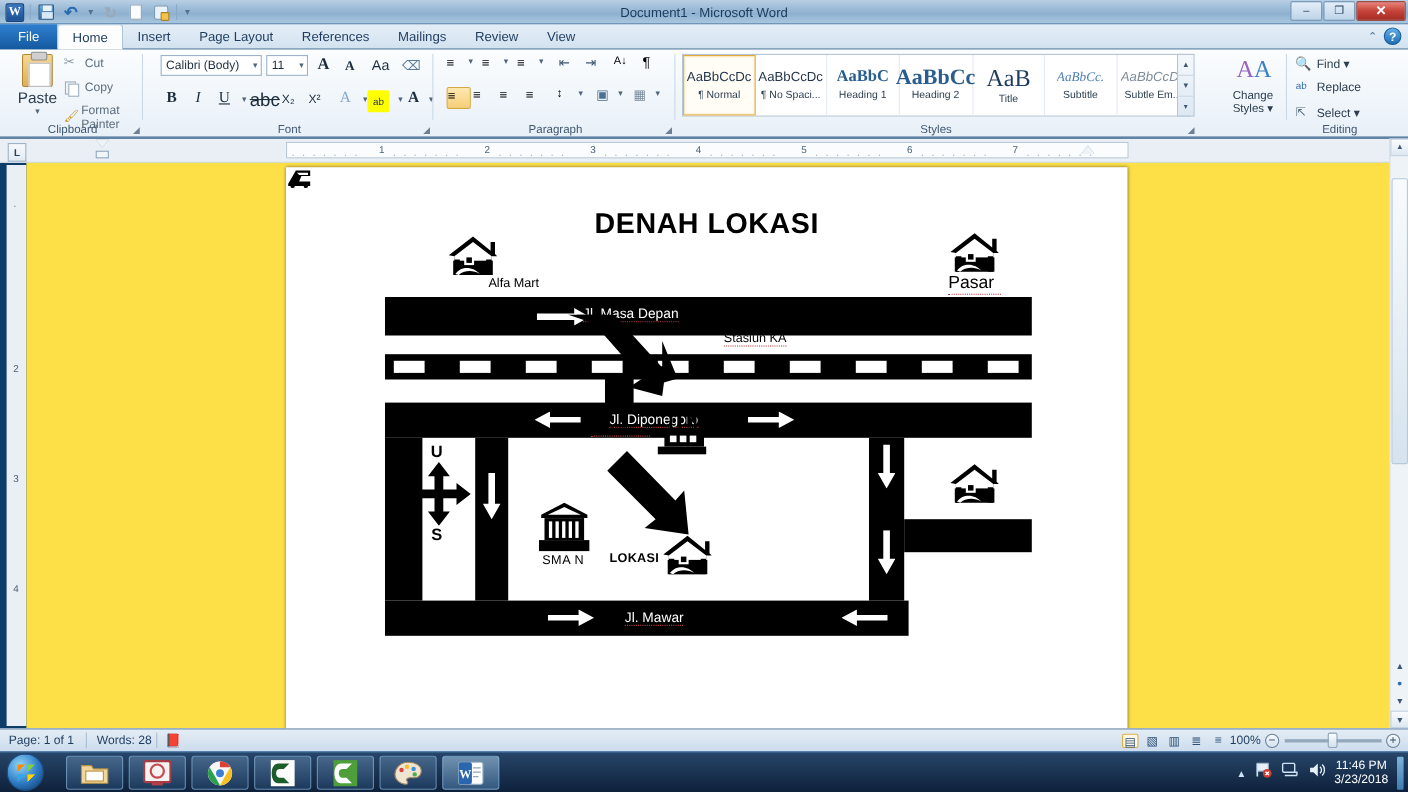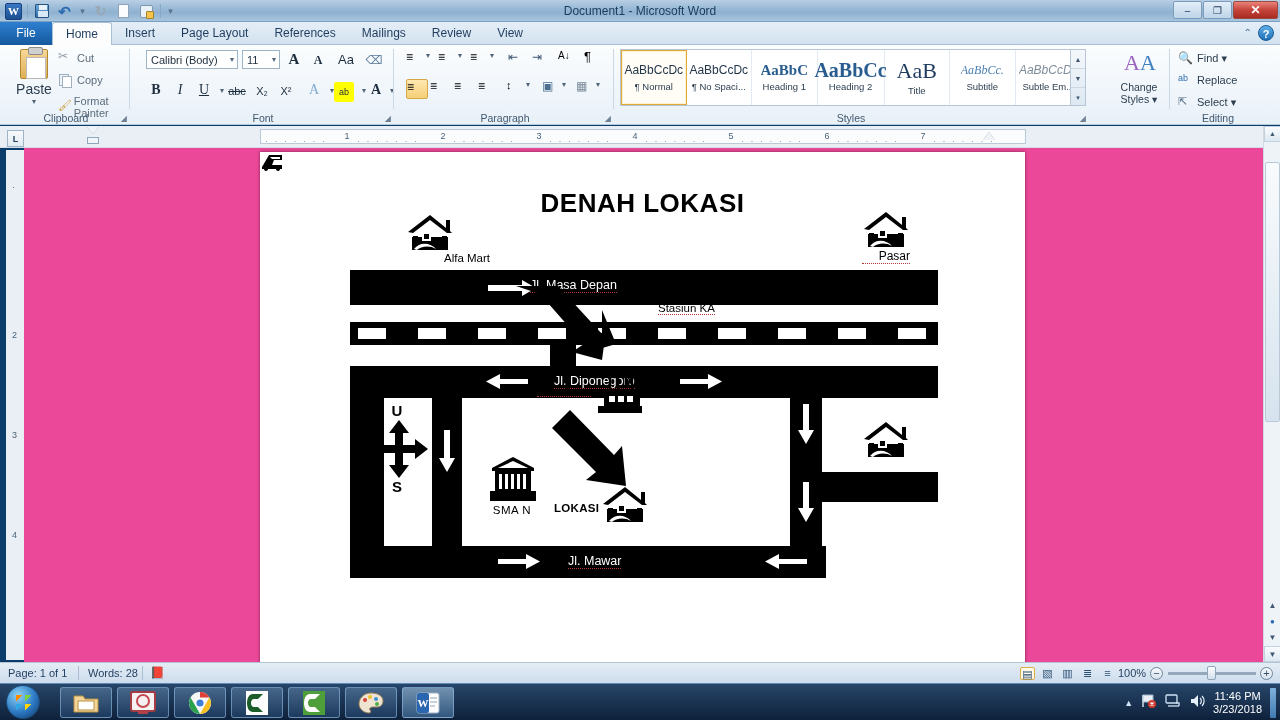--- a/index.html
+++ b/index.html
@@ -175,21 +175,21 @@
   }
   .ruler-v {
     position:absolute; left:6px; top:150px; width:18px; height:510px;
     background:#e9eff5;
   }
   .rv-track { position:absolute; left:4px; top:0; width:11px; height:500px; }
   .rv-num { position:absolute; left:2px; font-size:9px; color:#4c6378; }
 
   .doc-area {
     position:absolute; left:24px; top:148px; width:1240px; height:514px;
-    background:#ec4899; overflow:hidden;
+    background:#fde047; overflow:hidden;
   }
   .page {
     position:absolute; left:236px; top:4px; width:765px; height:560px;
     background:#ffffff; box-shadow: 0 0 3px rgba(0,0,0,.5);
   }
 
   
   .vscroll {
     position:absolute; right:0; top:126px; width:17px; height:536px;
     background:#eef3f8; border-left:1px solid #cfdae4;
@@ -351,21 +351,21 @@
       </div>
       <div class="fbtn" style="left:152px;top:4px;font-size:15px;font-weight:bold;font-family:'Liberation Serif',serif;">A</div>
       <div class="fbtn" style="left:176px;top:5px;font-size:12px;font-weight:bold;font-family:'Liberation Serif',serif;">A</div>
       <div class="fbtn" style="left:204px;top:5px;font-size:13px;">Aa</div>
       <div class="fbtn" style="left:232px;top:5px;font-size:12px;color:#5a7a99;">⌫</div>
 
       <div class="fbtn" style="left:14px;top:35px;font-weight:bold;font-family:'Liberation Serif',serif;font-size:14px;">B</div>
       <div class="fbtn" style="left:38px;top:35px;font-style:italic;font-family:'Liberation Serif',serif;font-size:14px;">I</div>
       <div class="fbtn" style="left:62px;top:35px;text-decoration:underline;font-family:'Liberation Serif',serif;font-size:14px;">U</div>
       <div class="fbtn" style="left:80px;top:36px;font-size:8px;color:#51657a;">▾</div>
-      <div class="fbtn" style="left:95px;top:36px;font-size:11px;text-decoration:line-through;">abc</div>
+      <div class="fbtn" style="left:95px;top:36px;font-size:17px;text-decoration:line-through;">abc</div>
       <div class="fbtn" style="left:120px;top:36px;font-size:11px;">X₂</div>
       <div class="fbtn" style="left:144px;top:36px;font-size:11px;">X²</div>
       <div class="fbtn" style="left:172px;top:35px;font-size:14px;color:#7fa8d0;font-family:'Liberation Serif',serif;">A</div>
       <div class="fbtn" style="left:190px;top:36px;font-size:8px;color:#51657a;">▾</div>
       <div class="fbtn hl-yellow sq" style="left:202px;top:37px;font-size:9px;">ab</div>
       <div class="fbtn" style="left:222px;top:36px;font-size:8px;color:#51657a;">▾</div>
       <div class="fbtn" style="left:234px;top:35px;font-size:14px;font-weight:bold;font-family:'Liberation Serif',serif;">A</div>
       <div class="fbtn" style="left:250px;top:36px;font-size:8px;color:#51657a;">▾</div>
 
       <div class="glabel">Font</div>
@@ -526,21 +526,21 @@
         <div class="ico-house" style="left:602px;top:55px;">
           <svg width="48" height="42" viewBox="0 0 48 42">
             <path d="M2 22 L24 5 L40 18 L40 10 L44 10 L44 21 L46 23 L41 23 L41 40 L7 40 L7 23 Z" fill="#000"></path>
             <path d="M7 23 L24 10 L41 23 L41 26 L36 26 L36 40 L12 40 L12 26 L7 26 Z" fill="#fff"></path>
             <rect x="6" y="27" width="36" height="13" fill="#000"></rect>
             <rect x="16" y="22" width="9" height="9" fill="#fff"></rect>
             <rect x="18" y="24" width="5" height="5" fill="#000"></rect>
             <path d="M8 39 C14 31, 25 33, 30 39 C24 35, 15 36, 11 40 Z" fill="#fff"></path>
           </svg>
         </div>
-        <div class="lbl-dark lbl-ul" style="left:602px;top:97px;width:48px;text-align:right;font-size:12px;">Pasar</div>
+        <div class="lbl-dark lbl-ul" style="left:602px;top:97px;width:48px;text-align:left;font-size:16px;">Pasar</div>
 
         <div class="blk" style="left:90px;top:118px;width:588px;height:35px;"></div>
         <div class="wt-arrow" style="left:228px;top:128px;">
           <svg width="48" height="16" viewBox="0 0 48 16">
               <path d="M0 5 H34 V0 L48 8 L34 16 V11 H0 Z" fill="#fff"></path>
             </svg>
         </div>
         <div class="road-label" style="left:270px;top:126px;">Jl. Masa Depan</div>
 
         <div class="rail" style="left:90px;top:170px;width:588px;height:23px;">

